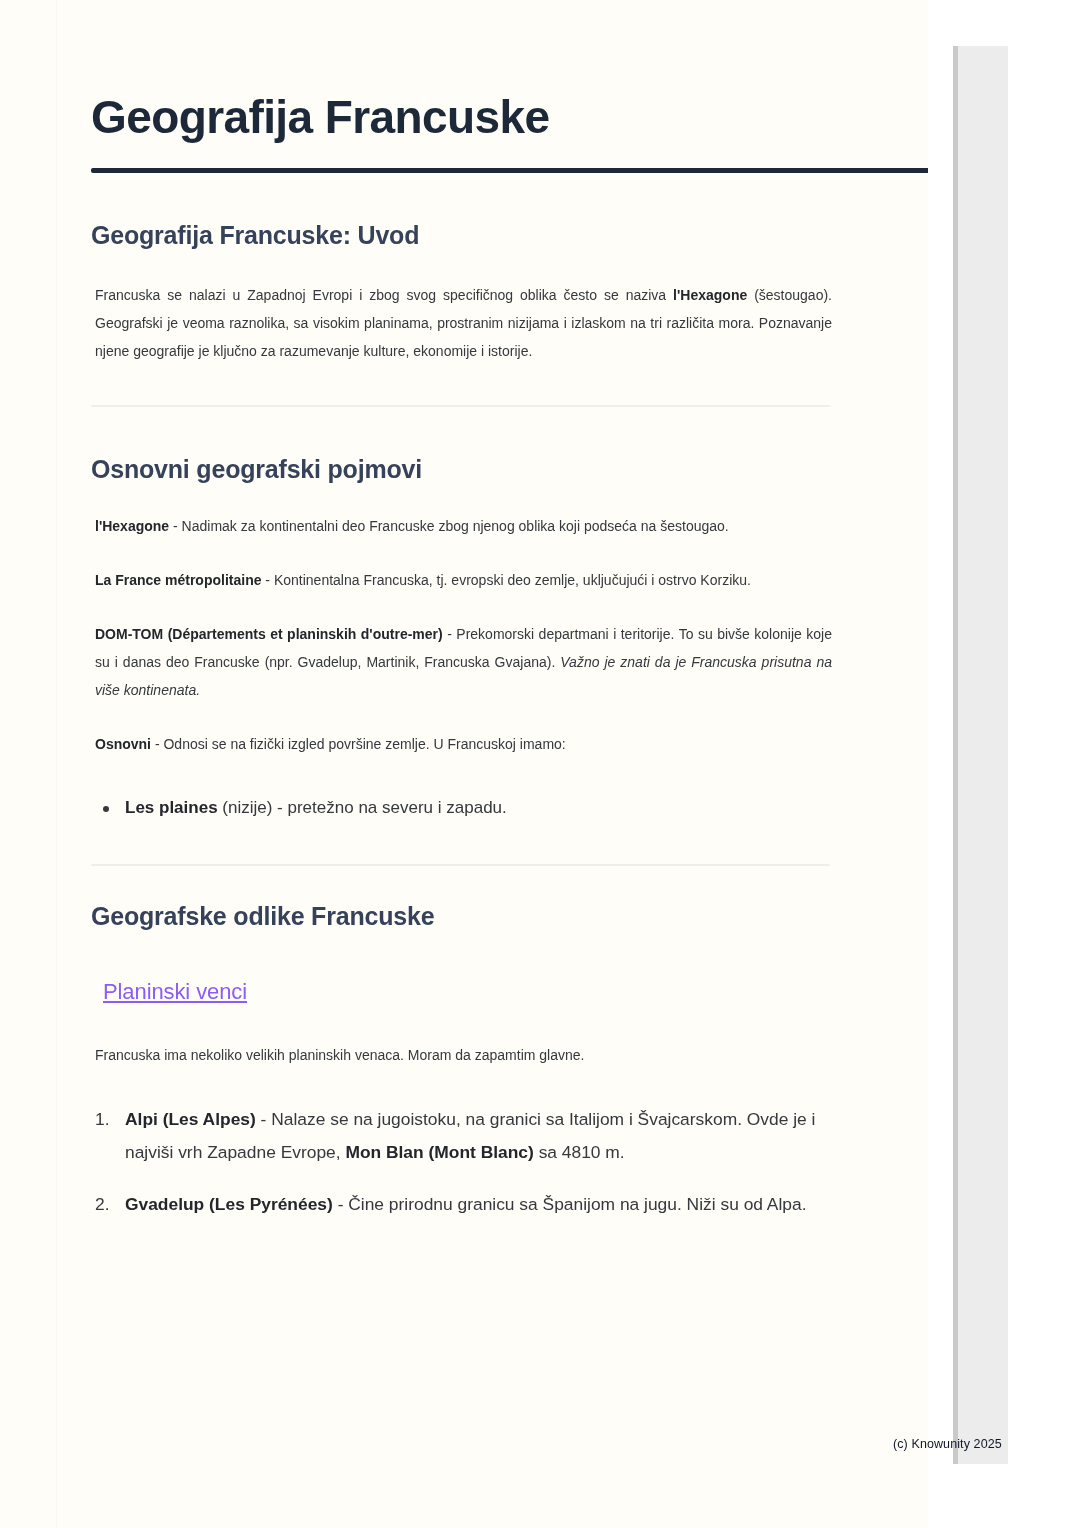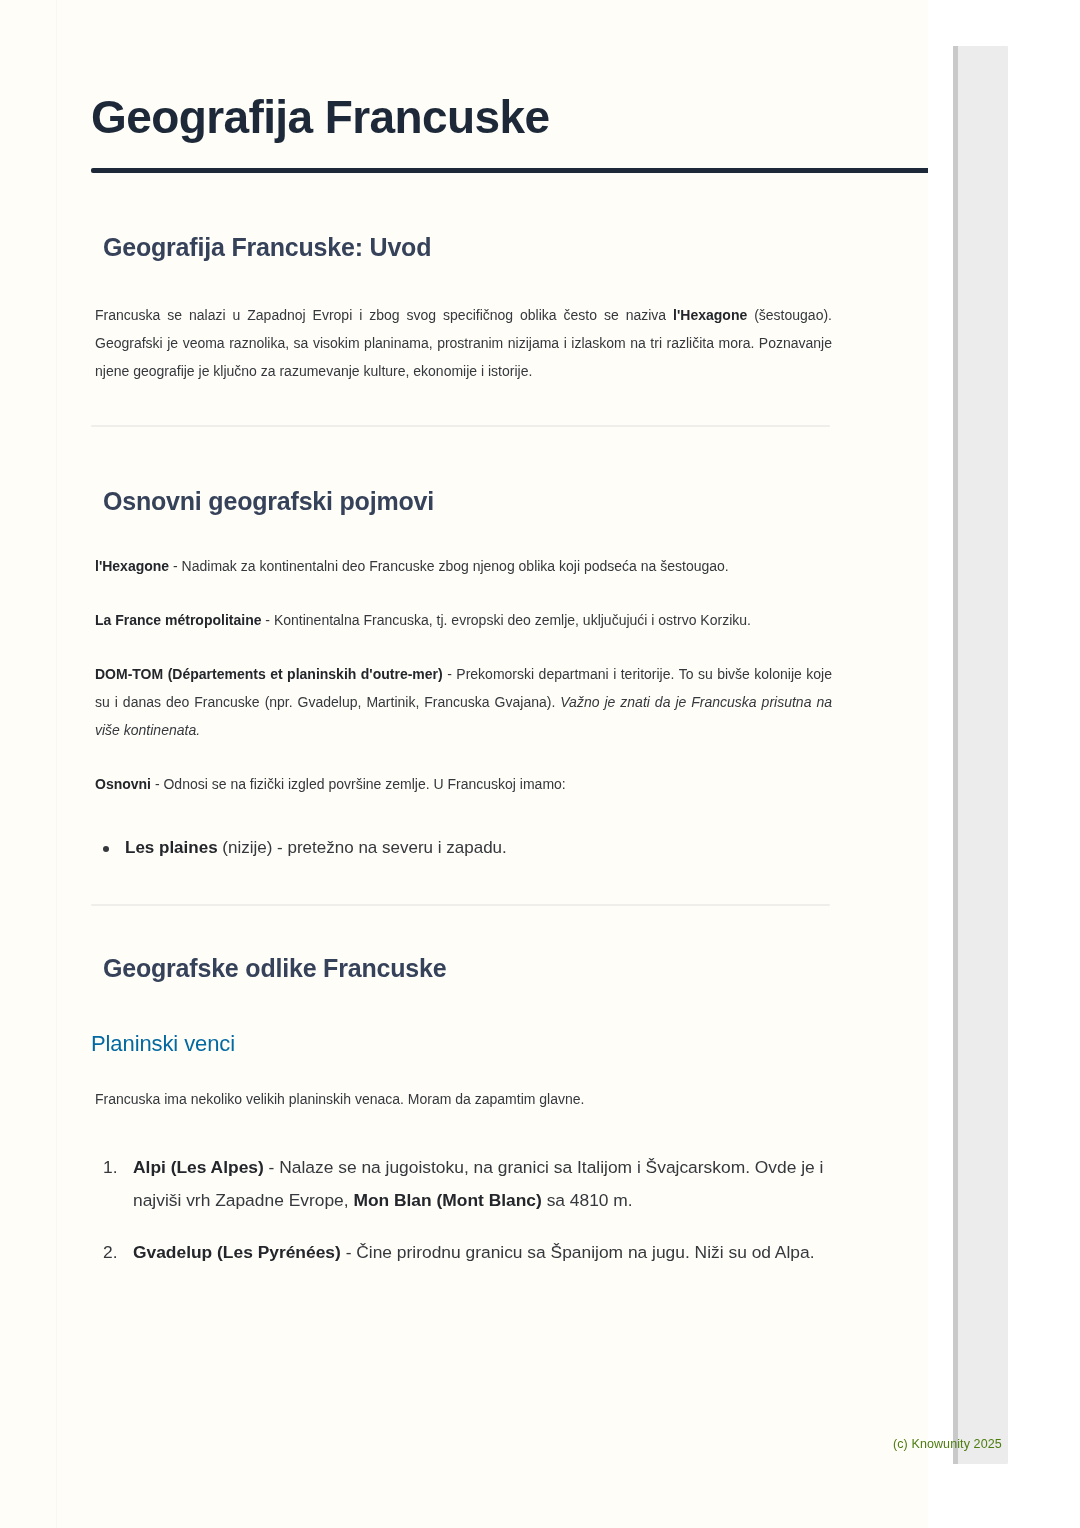--- a/index.html
+++ b/index.html
@@ -90,38 +90,39 @@
   .title-rule {
     margin-top: 24px;
     width: 844px;
     height: 5px;
     background: #1d2939;
     border-radius: 2px;
   }
 
   
   .h2 {
-    margin: 12px;
+    margin: 0;
     padding-top: 46px;
     font-size: 25px;
     line-height: 1.3;
     font-weight: 700;
     letter-spacing: -0.2px;
     color: #36425a;
   }
   .h2.tight { padding-top: 34px; }
 
   .h3 {
-    margin: 0;
+    margin: 12px;
     padding-top: 34px;
     font-size: 22px;
     line-height: 1.3;
     font-weight: 500;
     letter-spacing: -0.1px;
-    color: #0369a1;
+    color: #8b5cf6;
+    text-decoration: underline;
   }
 
   
   p.body {
     margin: 4px;
     padding-top: 22px;
     font-size: 14px;
     line-height: 2.0;
     color: #35383c;
     text-align: justify;
@@ -162,21 +163,21 @@
     position: absolute;
     left: 12px;
     top: 30px;
     width: 6px;
     height: 6px;
     border-radius: 50%;
     background: #35383c;
   }
 
   ol.numbers {
-    margin: 8px;
+    margin: 0;
     padding: 12px 0 0 0;
     list-style: none;
     counter-reset: oli;
   }
   ol.numbers > li {
     position: relative;
     padding-left: 34px;
     padding-top: 18px;
     font-size: 17.4px;
     line-height: 1.92;
@@ -193,21 +194,21 @@
     color: #35383c;
   }
 
   
   #watermark {
     position: absolute;
     left: 893px;
     top: 1438px;
     font-size: 12.5px;
     line-height: 1;
-    color: #4d7c0f;
+    color: #0f172a;
     white-space: nowrap;
     letter-spacing: 0.1px;
   }
 </style>
 </head>
 <body>
 
 <div id="viewport">
 
   <div id="page">

